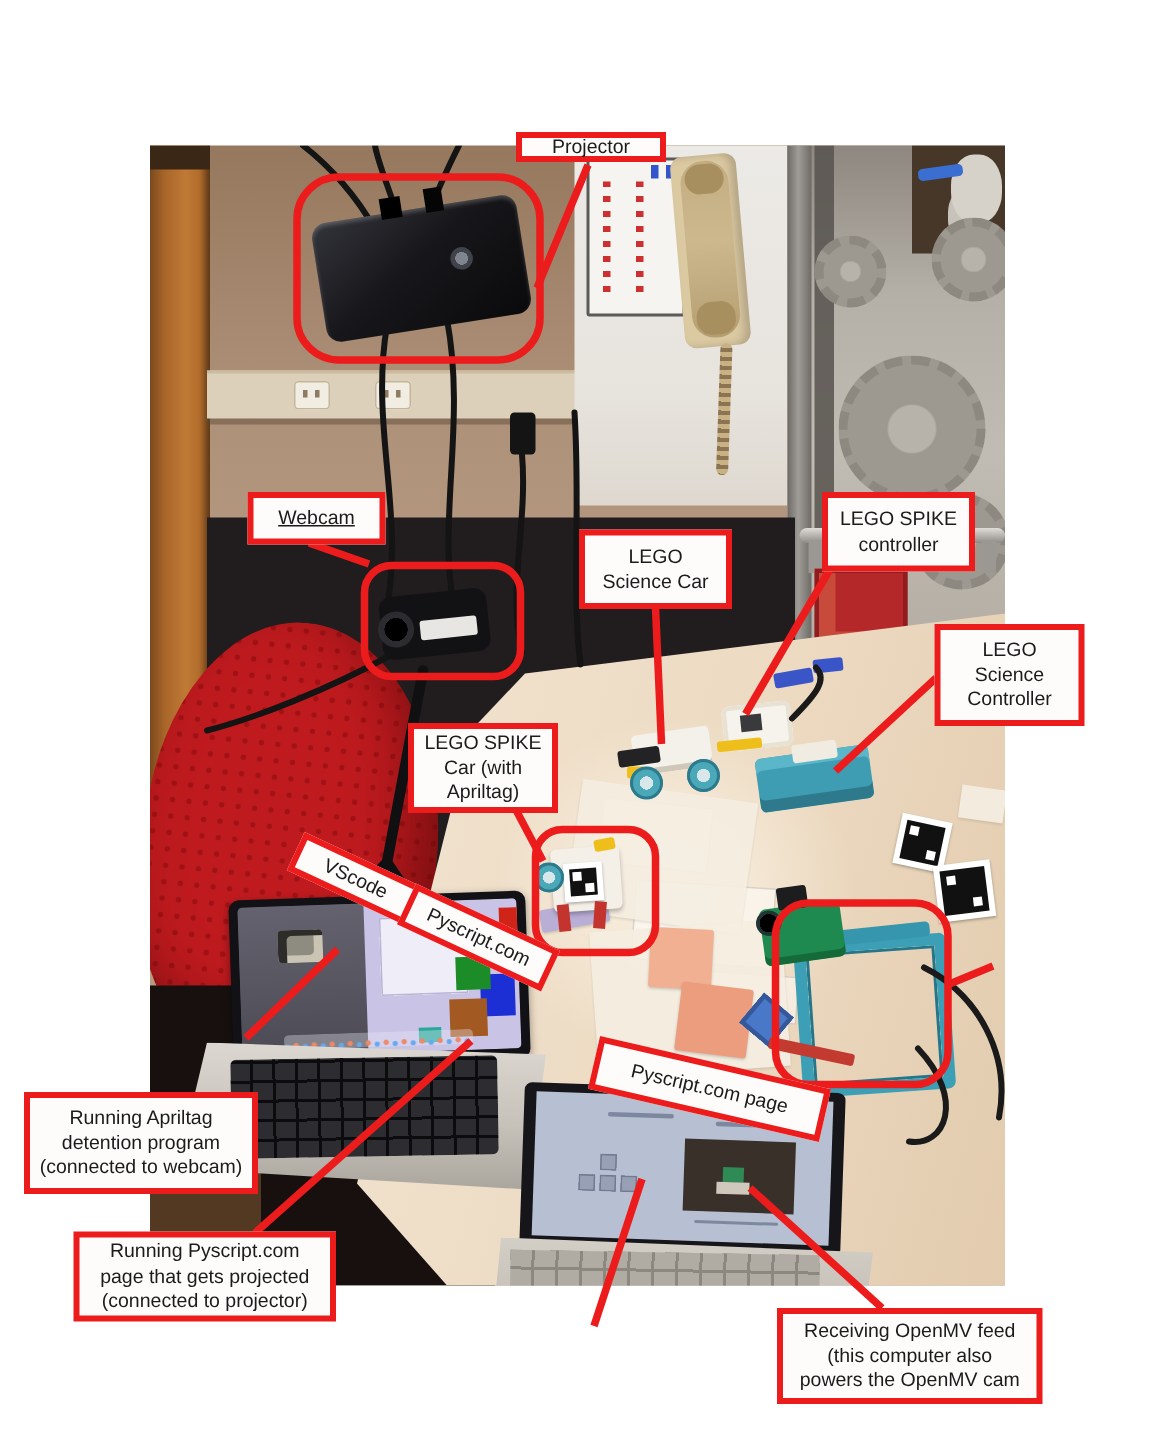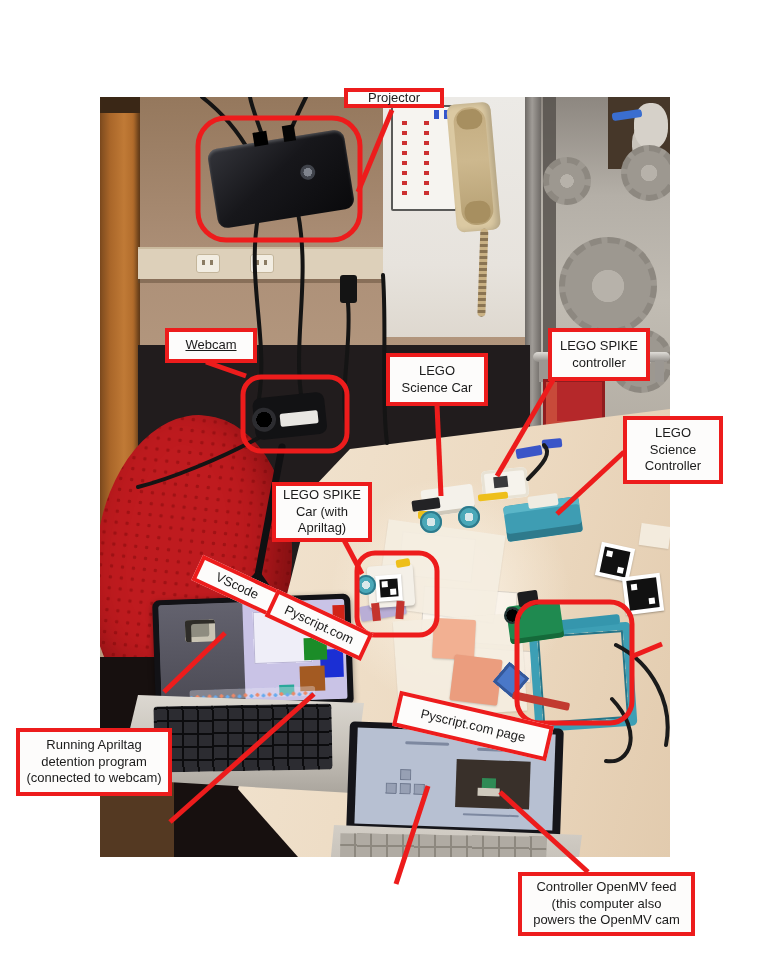--- a/index.html
+++ b/index.html
@@ -371,18 +371,21 @@
 Science
 Controller</div>
   <div class="callout" style="left:272px;top:482px;width:100px;height:60px;">LEGO SPIKE
 Car (with
 Apriltag)</div>
   <div class="callout" style="left:193px;top:572px;width:88px;height:28px;transform:rotate(25deg);">VScode</div>
   <div class="callout" style="left:266px;top:610px;width:106px;height:30px;transform:rotate(25deg);">Pyscript.com</div>
   <div class="callout" style="left:16px;top:687px;width:156px;height:68px;margin-top:41px;">Running Apriltag
 detention program
 (connected to webcam)</div>
+  <div class="callout" style="left:49px;top:821px;width:175px;height:60px;">Running Pyscript.com
+page that gets projected
+(connected to projector)</div>
   <div class="callout" style="left:394px;top:708px;width:158px;height:36px;transform:rotate(13deg);">Pyscript.com page</div>
-  <div class="callout" style="left:518px;top:872px;width:177px;height:64px;">Controller OpenMV feed
+  <div class="callout" style="left:518px;top:872px;width:177px;height:64px;">Receiving OpenMV feed
 (this computer also
 powers the OpenMV cam</div>
 
 </div>
 
 </body></html>

